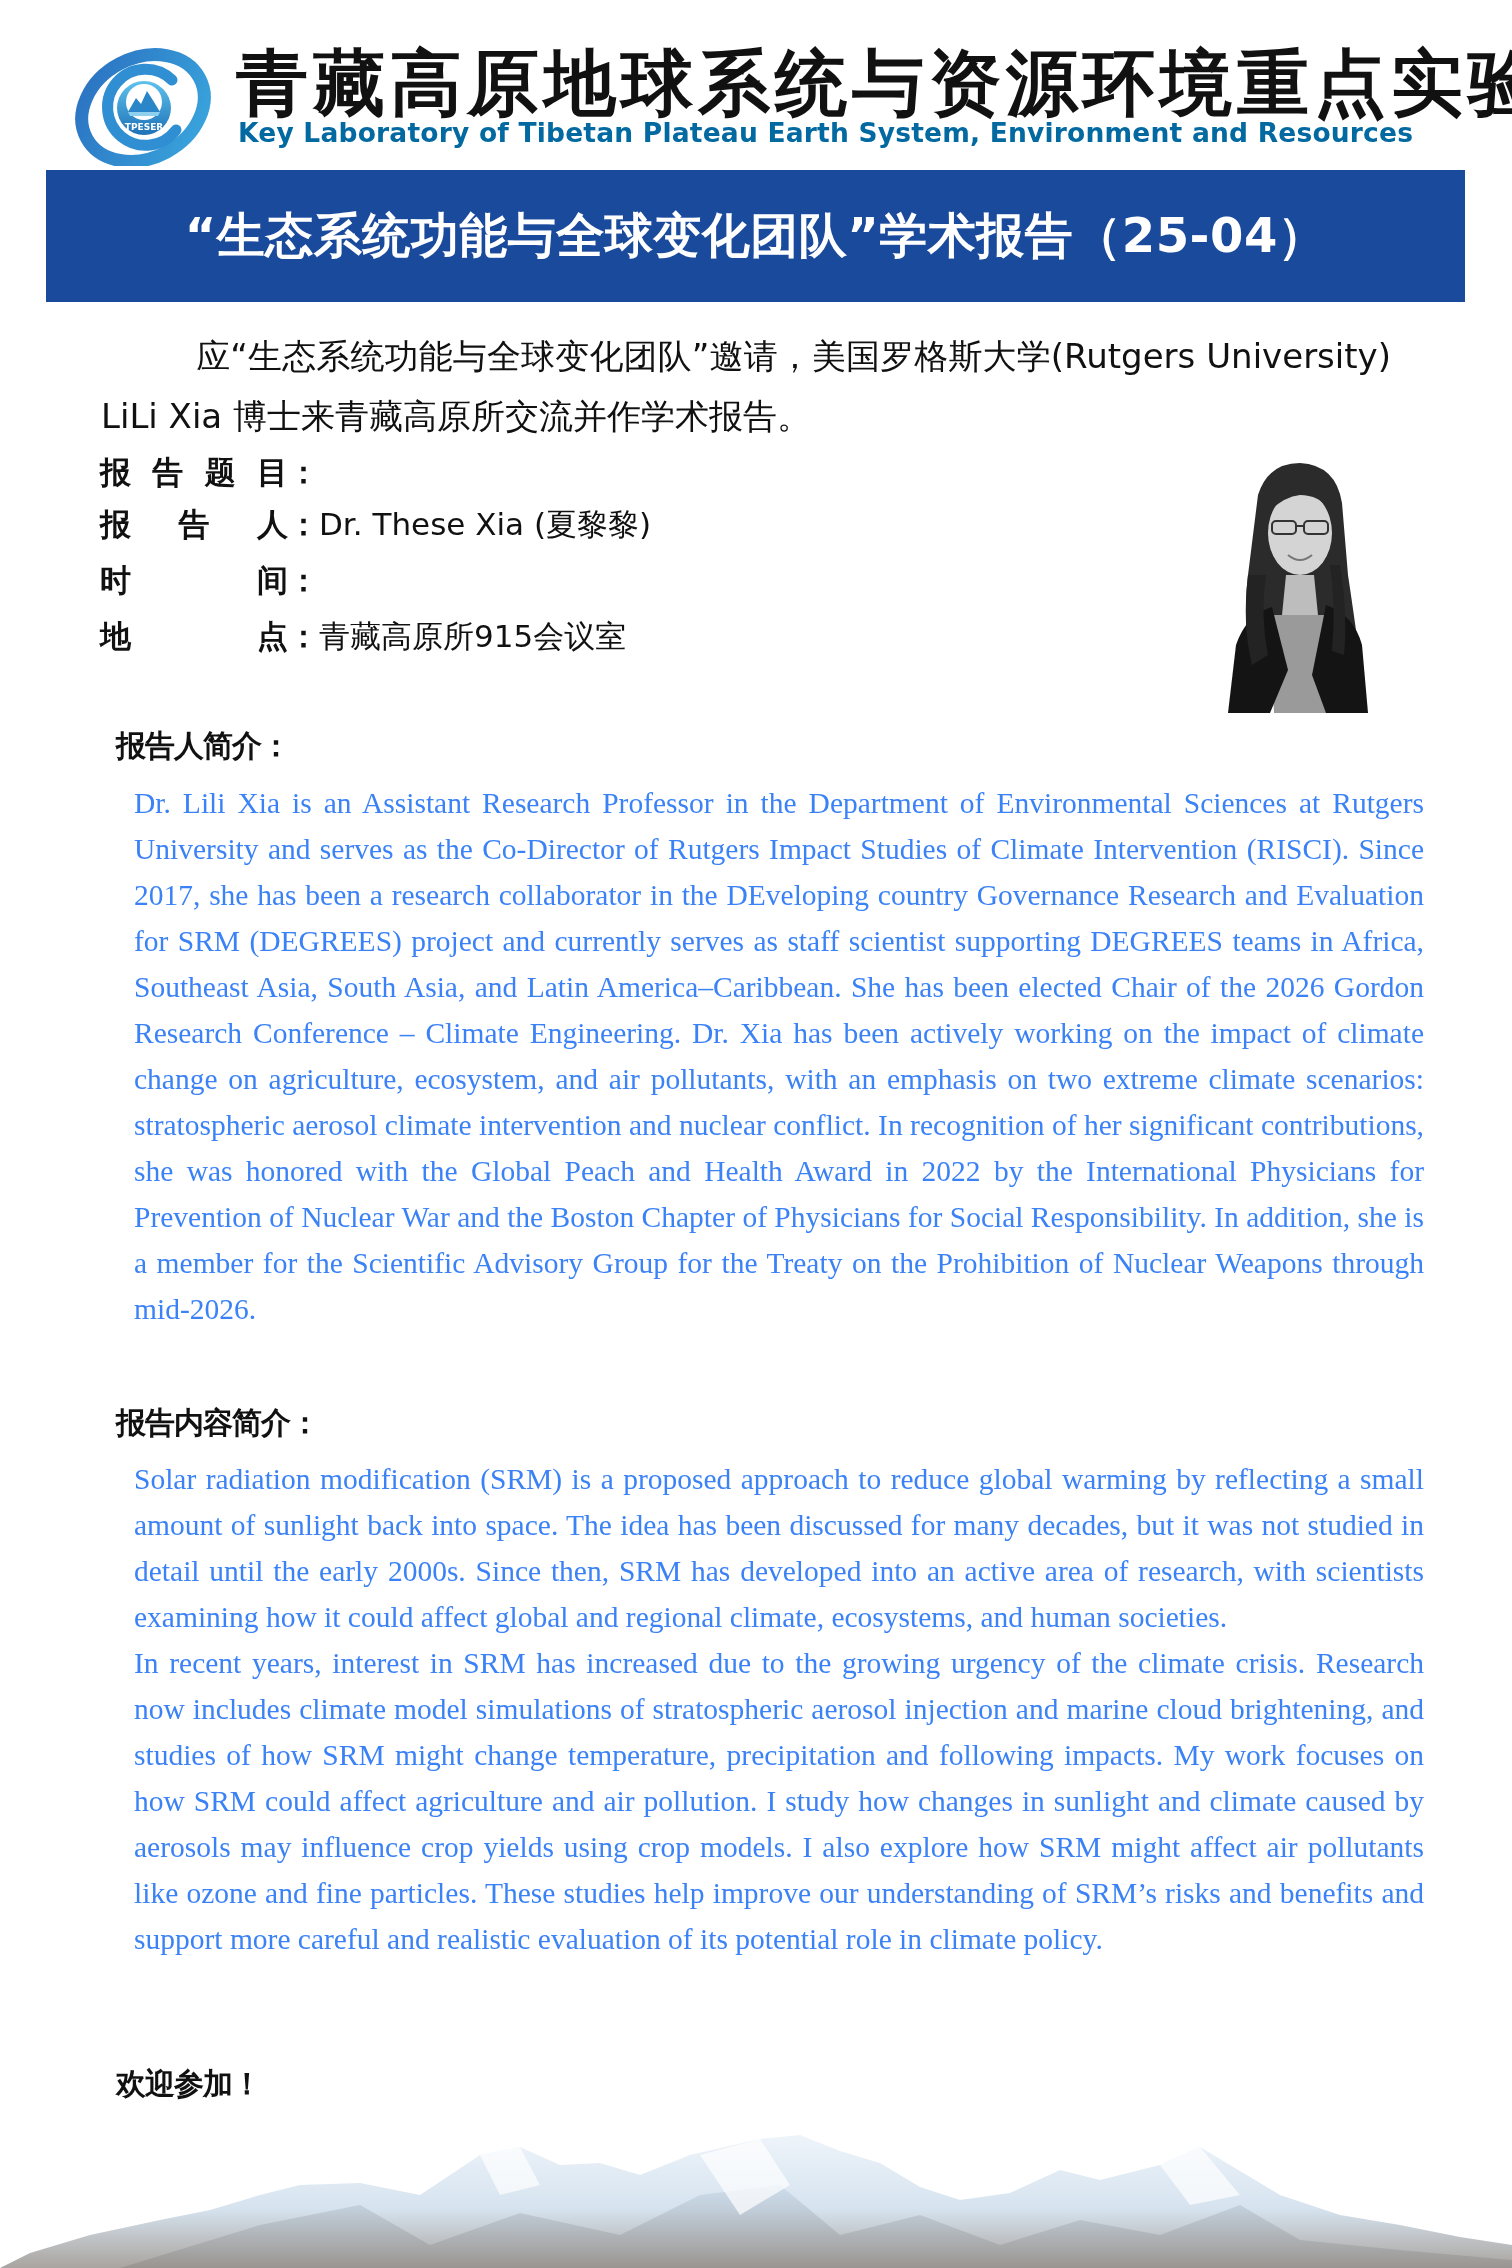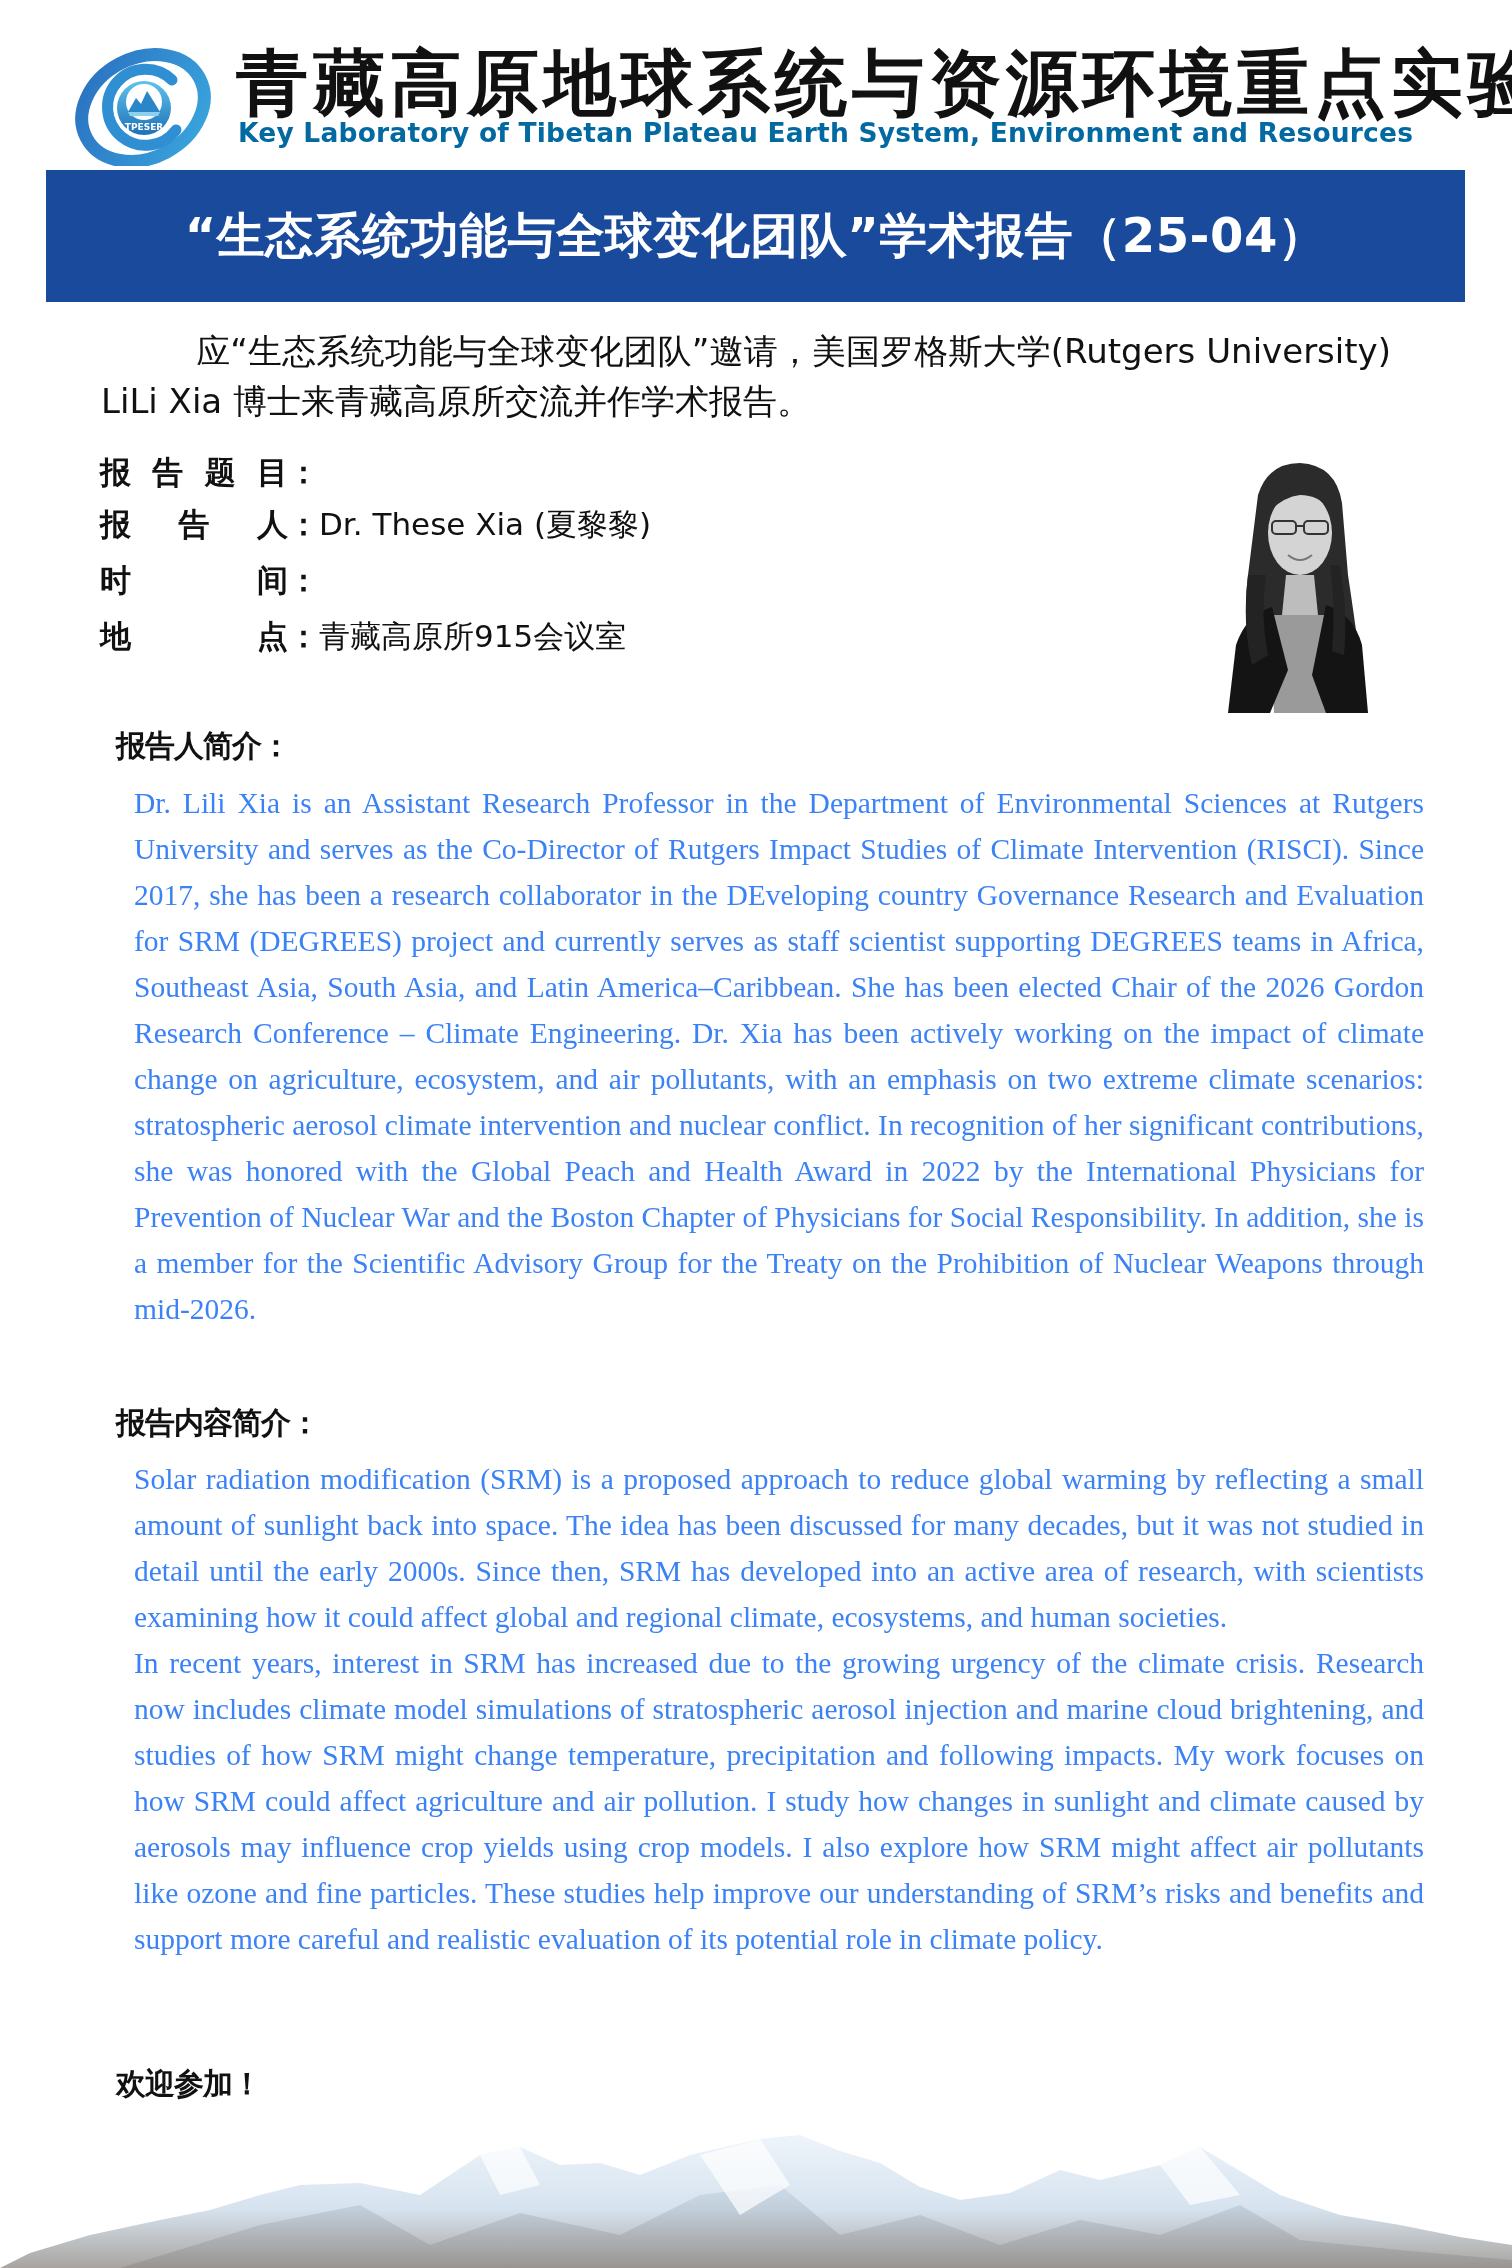--- a/index.html
+++ b/index.html
@@ -8,21 +8,21 @@
 
   
   #logo { left: 72px; top: 46px; width: 142px; height: 120px; }
   #lab-cn { left: 236px; top: 50px; font-family: "DejaVu Sans", sans-serif; font-weight: bold; font-size: 72px; letter-spacing: 5px; line-height: 66px; white-space: nowrap; color: #111; }
   #lab-en { left: 238px; top: 116px; font-family: "DejaVu Sans", sans-serif; font-weight: bold; font-size: 26.5px; line-height: 34px; white-space: nowrap; color: #0369a1; letter-spacing: 0.2px; }
 
   #banner { left: 46px; top: 170px; width: 1419px; height: 132px; background: #1a4a9c; display: flex; align-items: center; justify-content: center; }
   #banner-title { font-family: "DejaVu Sans", sans-serif; font-weight: bold; font-size: 48px; color: #ffffff; white-space: nowrap; letter-spacing: 0.5px; }
 
   
-  #intro { left: 101px; top: 326px; width: 1290px; font-family: "DejaVu Sans", sans-serif; font-size: 34px; line-height: 50px; text-align: justify; text-indent: 2.8em; color: #111; }
+  #intro { left: 101px; top: 326px; width: 1290px; font-family: "DejaVu Sans", sans-serif; font-size: 34px; line-height: 60px; text-align: justify; text-indent: 2.8em; color: #111; }
 
   
   .info-row { left: 100px; width: 1100px; height: 50px; display: flex; align-items: baseline; font-family: "DejaVu Sans", sans-serif; font-size: 31px; white-space: nowrap; }
   .info-label { width: 188px; font-weight: bold; display: flex; justify-content: space-between; }
   .info-value { margin-left: 0; color: #111; }
   .info-value.bold { font-weight: bold; }
   #row-title { top: 452px; }
   #row-speaker { top: 504px; }
   #row-time { top: 560px; }
   #row-place { top: 616px; }

